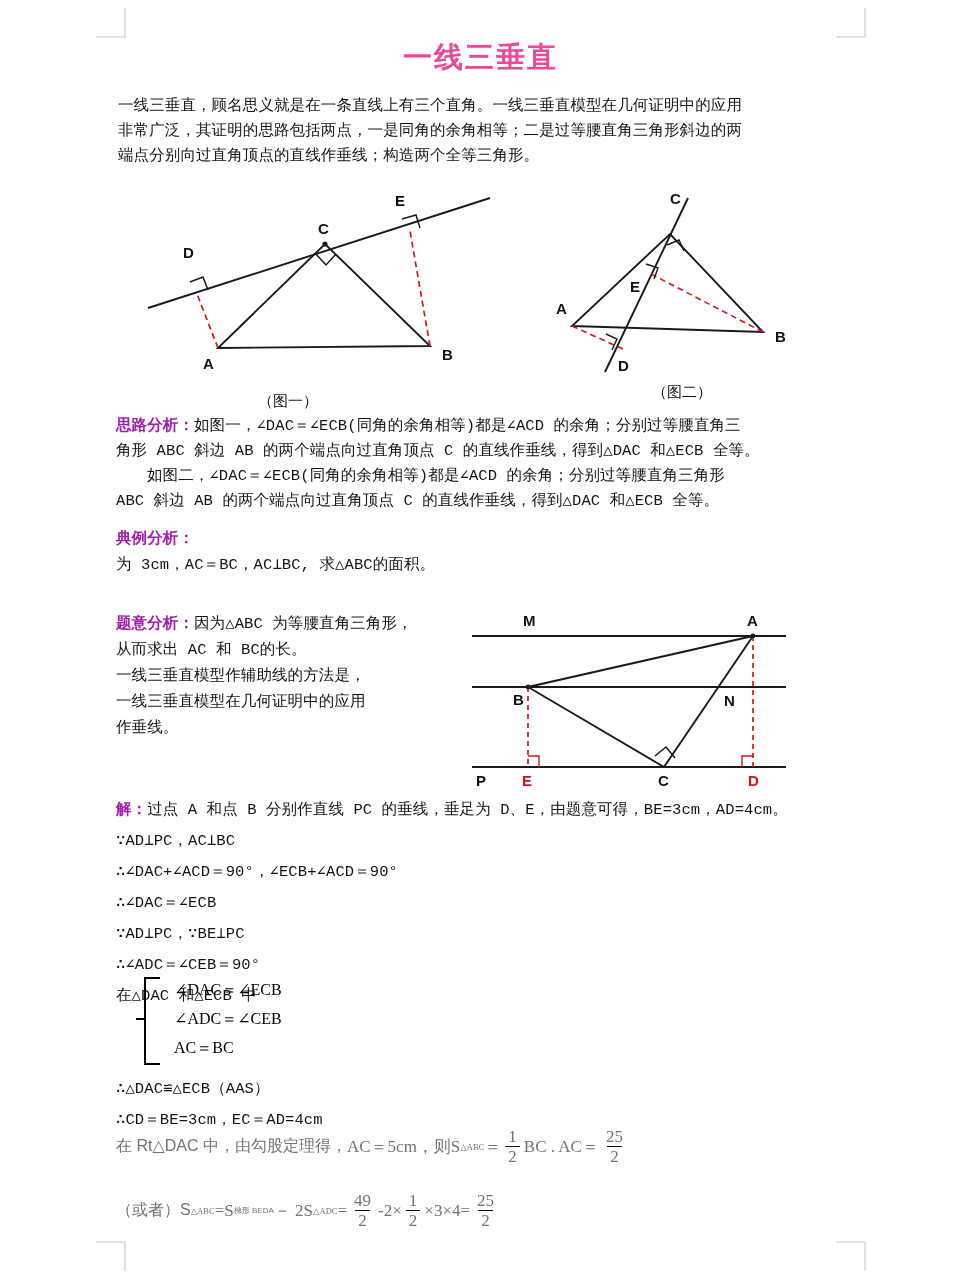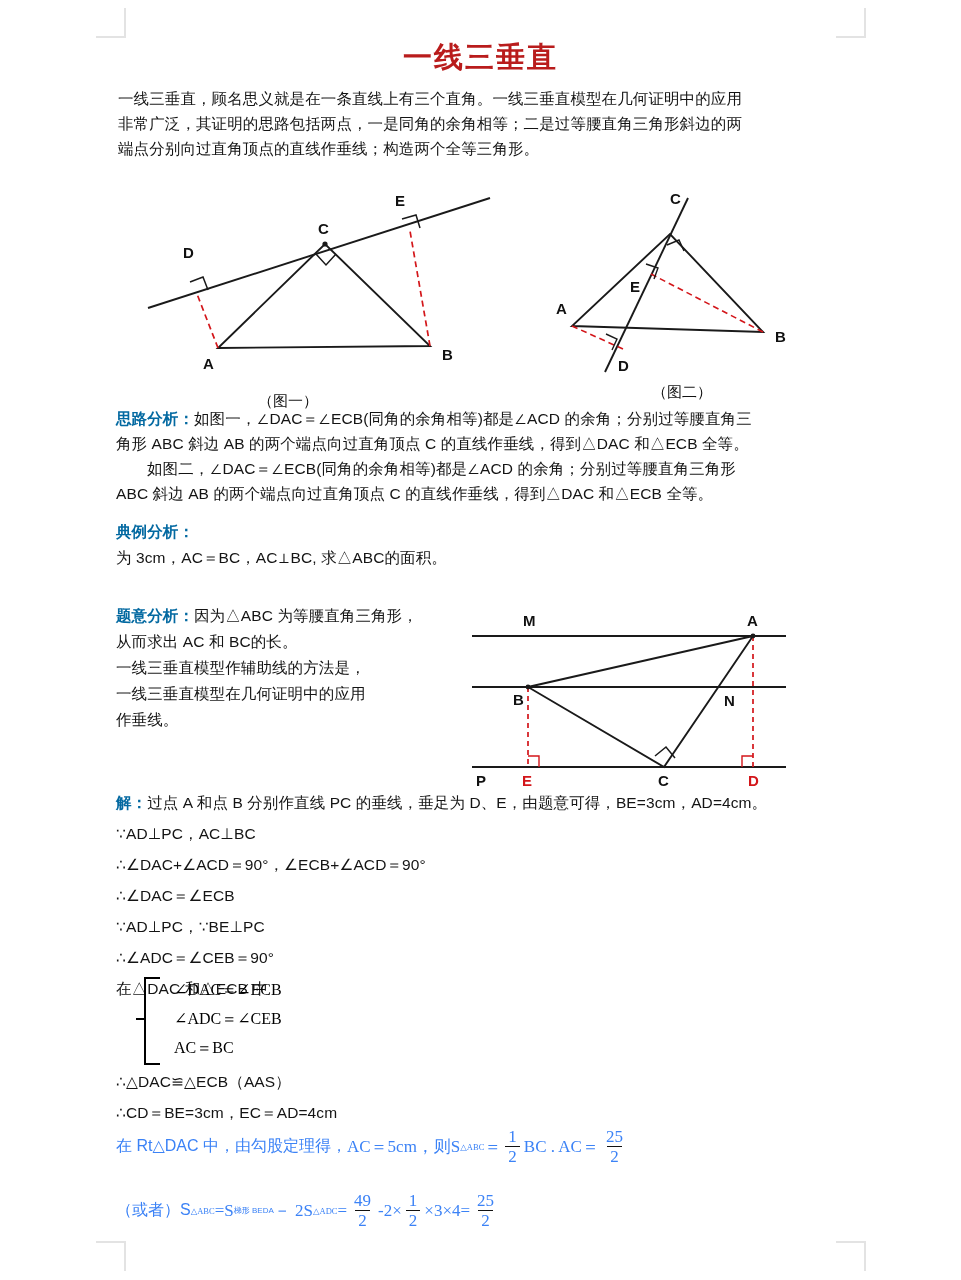--- a/index.html
+++ b/index.html
@@ -18,30 +18,31 @@
   .crop.tl{left:96px;top:8px;border-width:0 2px 2px 0;}
   .crop.tr{left:836px;top:8px;border-width:0 2px 2px 0;}
   .crop.bl{left:96px;top:1241px;border-width:2px 2px 0 0;}
   .crop.br{left:836px;top:1241px;border-width:2px 2px 0 0;}
 
   
   .title{
     position:absolute;left:0;right:0;top:38px;
     text-align:center;
     font-family:"Liberation Sans","DejaVu Sans",sans-serif;
-    font-weight:bold;font-size:29px;color:#b91c1c;
+    font-weight:bold;font-size:29px;color:#ec4899;
     letter-spacing:2px;
   }
   .para{
     position:absolute;
-    font-family:Liberation Sans, sans-serif;
+    font-family:Liberation Mono, monospace;
     font-size:15.5px;line-height:25px;color:#141414;
     letter-spacing:.1px;
+    margin-top:8px;
   }
-  .red{color:#0369a1;font-weight:bold;}
+  .red{color:#a21caf;font-weight:bold;}
 
   .p-intro{left:118px;top:86px;width:742px;text-indent:0;}
   .p-intro .ln{display:block;}
   .p-model{left:118px;top:163px;width:742px;}
 
   .figcap{position:absolute;
     font-family:"Liberation Sans","DejaVu Sans",sans-serif;
     font-size:15px;color:#111;}
   .cap1{left:258px;top:383px;margin-top:9px;}
   .cap2{left:652px;top:383px;}
@@ -59,21 +60,21 @@
   .brace-block .bl{display:block;line-height:29px;
      font-family:"Liberation Serif","DejaVu Serif",serif;font-size:16px;padding-left:34px;}
   .brace{position:absolute;left:4px;top:2px;width:14px;height:84px;
      border:2px solid #000;border-right:none;}
   .brace:after{content:"";position:absolute;left:-10px;top:39px;width:10px;height:0;border-top:2px solid #000;}
 
   .post{left:116px;top:1066px;line-height:31px;}
   .post .st{display:block;}
 
   .formula{position:absolute;font-family:"Liberation Serif","DejaVu Serif",serif;
-     font-size:17px;color:#3b82f6;display:flex;align-items:center;flex-wrap:nowrap;justify-content:space-between;}
+     font-size:17px;color:#737373;display:flex;align-items:center;flex-wrap:nowrap;justify-content:space-between;}
   .f1{left:116px;top:1128px;}
   .f2{left:116px;top:1192px;}
   .formula .zh{font-family:"Liberation Sans","DejaVu Sans",sans-serif;font-size:16px;}
   .frac{display:inline-flex;flex-direction:column;align-items:center;
      margin:0 4px;vertical-align:middle;line-height:1;}
   .frac .num{font-size:17px;padding:0 3px 1px;}
   .frac .den{font-size:17px;padding:1px 3px 0;border-top:1.4px solid #111;}
   .sub{font-size:8.5px;vertical-align:-2px;letter-spacing:0;}
   .sub-zh{font-family:"Liberation Sans","DejaVu Sans",sans-serif;font-size:8px;vertical-align:-2px;}
 

